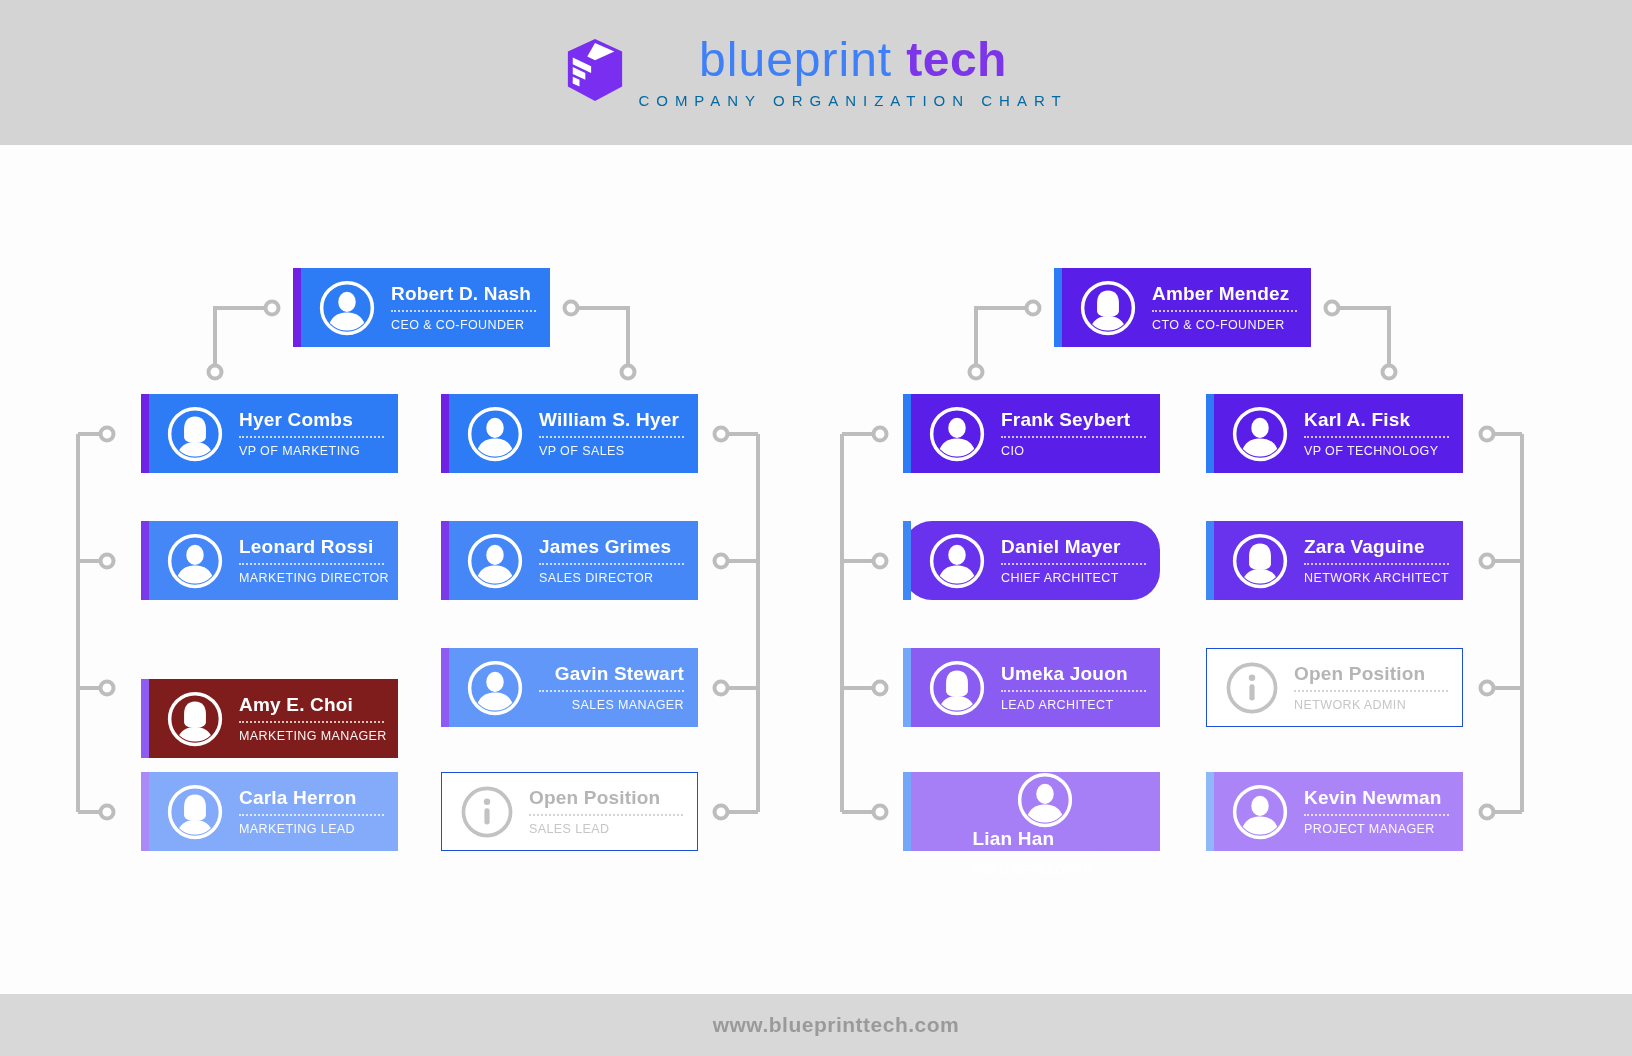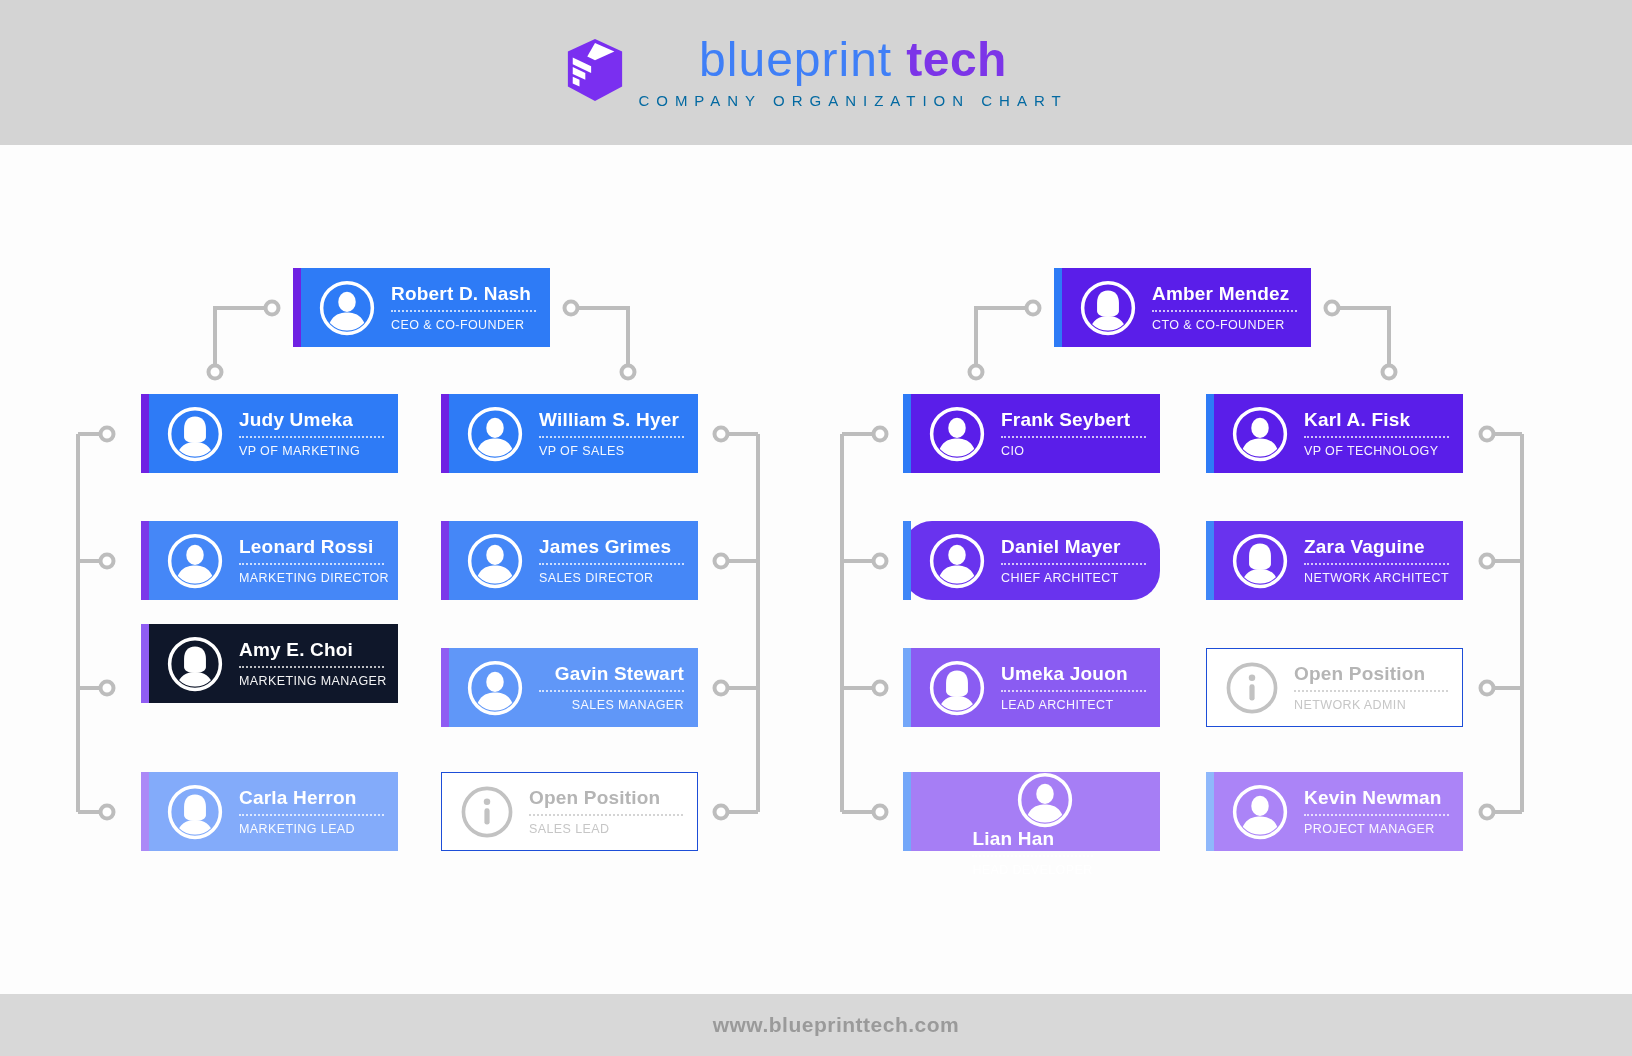--- a/index.html
+++ b/index.html
@@ -166,21 +166,21 @@
         </span>
       </div>
       <div class="card" style="left: 141px; top: 394px; background: rgb(46, 123, 246);">
         <span class="accent" style="background:#6f22e3"></span>
         <span class="avatar">
           <svg viewBox="0 0 64 64">
             <use href="#av-female"></use>
           </svg>
         </span>
         <span class="txt">
-          <span class="name">Judy Umeka</span>
+          <span class="name">Hyer Combs</span>
           <span class="dots"></span>
           <span class="role">VP OF MARKETING</span>
         </span>
       </div>
       <div class="card" style="left: 441px; top: 394px; background: rgb(46, 123, 246);">
         <span class="accent" style="background:#6f22e3"></span>
         <span class="avatar">
           <svg viewBox="0 0 64 64">
             <use href="#av-male"></use>
           </svg>
@@ -262,21 +262,21 @@
           <svg viewBox="0 0 64 64">
             <use href="#av-female"></use>
           </svg>
         </span>
         <span class="txt">
           <span class="name">Zara Vaguine</span>
           <span class="dots"></span>
           <span class="role">NETWORK ARCHITECT</span>
         </span>
       </div>
-      <div class="card" style="left: 141px; top: 624px; background: #0f172a;">
+      <div class="card" style="left: 141px; top: 679px; background: #7f1d1d;">
         <span class="accent" style="background:#8f5cf3"></span>
         <span class="avatar">
           <svg viewBox="0 0 64 64">
             <use href="#av-female"></use>
           </svg>
         </span>
         <span class="txt">
           <span class="name">Amy E. Choi</span>
           <span class="dots"></span>
           <span class="role">MARKETING MANAGER</span>

